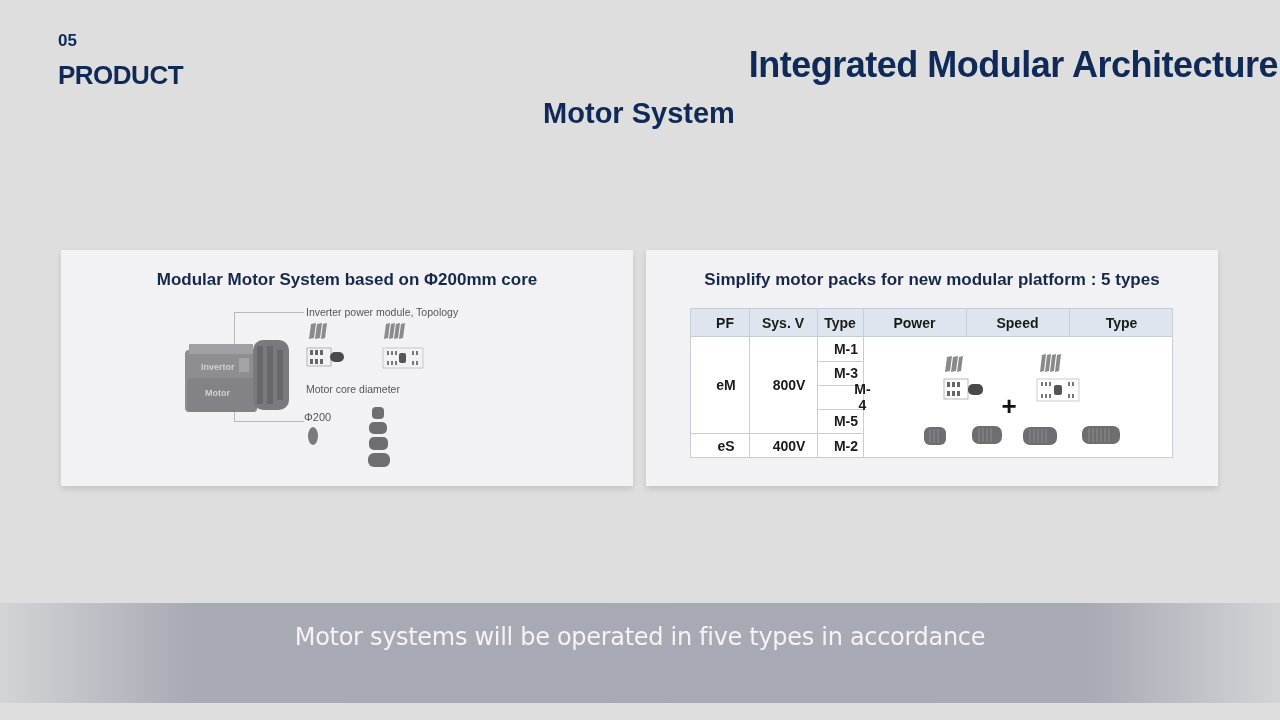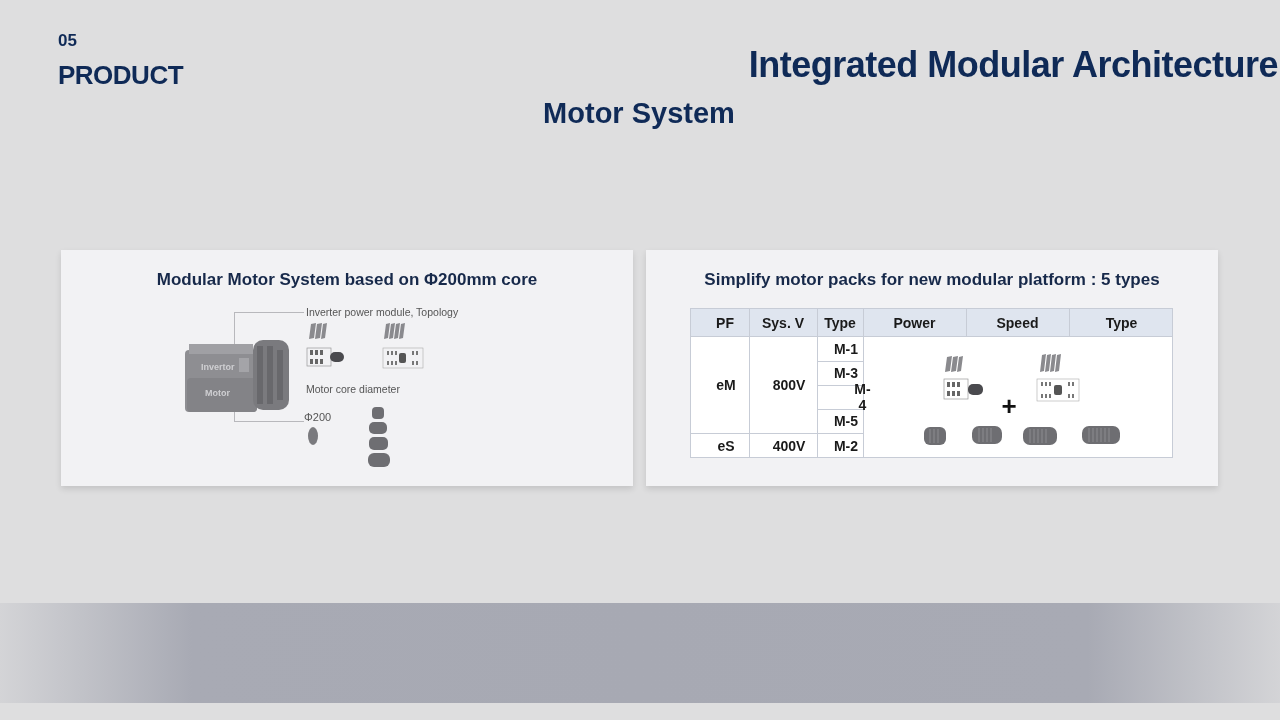--- a/index.html
+++ b/index.html
@@ -239,13 +239,14 @@
       <path d="M8 4 V18 M12 4 V18 M16 4 V18 M20 4 V18 M24 4 V18" stroke="#8c8c90" stroke-width="1"></path>
     </svg>
     <svg style="position:absolute; left:390px; top:115px;" width="40" height="22" viewBox="0 0 40 22">
       <rect x="1" y="2" width="38" height="18" rx="7" fill="#6e6e72"></rect>
       <path d="M8 4 V18 M12 4 V18 M16 4 V18 M20 4 V18 M24 4 V18 M28 4 V18" stroke="#8c8c90" stroke-width="1"></path>
     </svg>
   </div>
 </div>
 
 <div class="caption-bar">
+  <div class="caption-line" style="top:20px;">Motor systems will be operated in five types in accordance</div>
 </div>
 
 </body></html>

